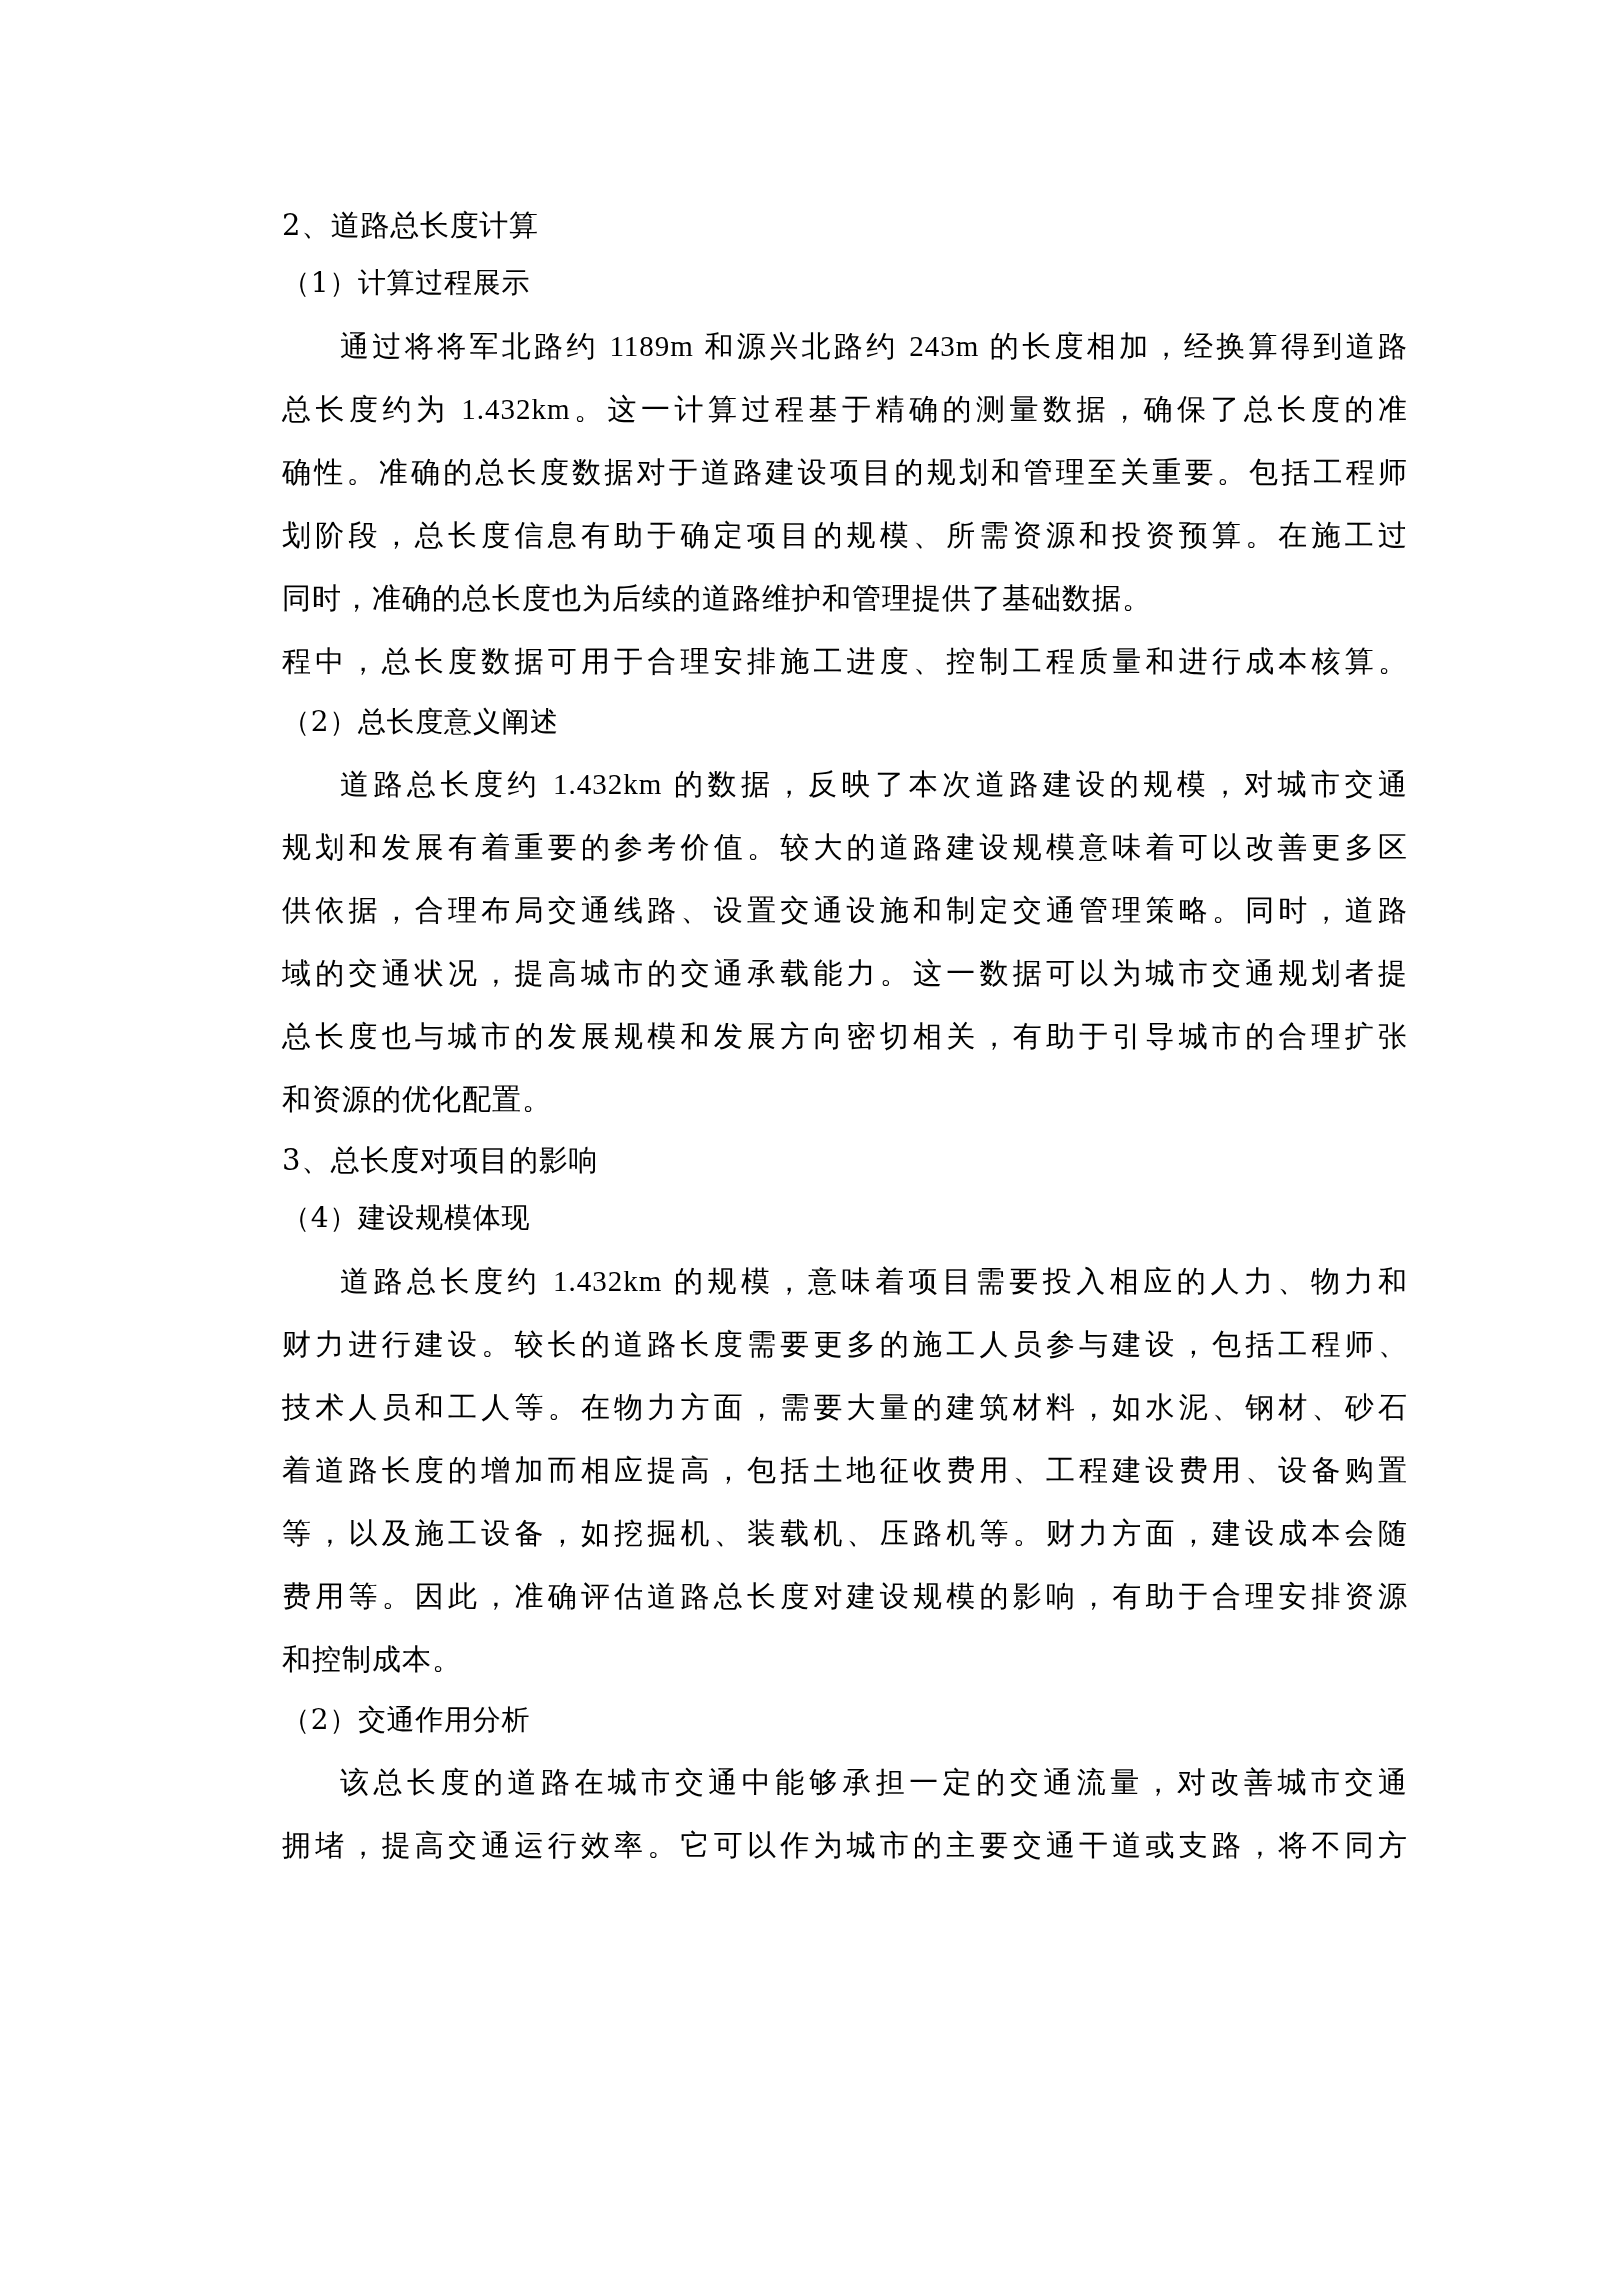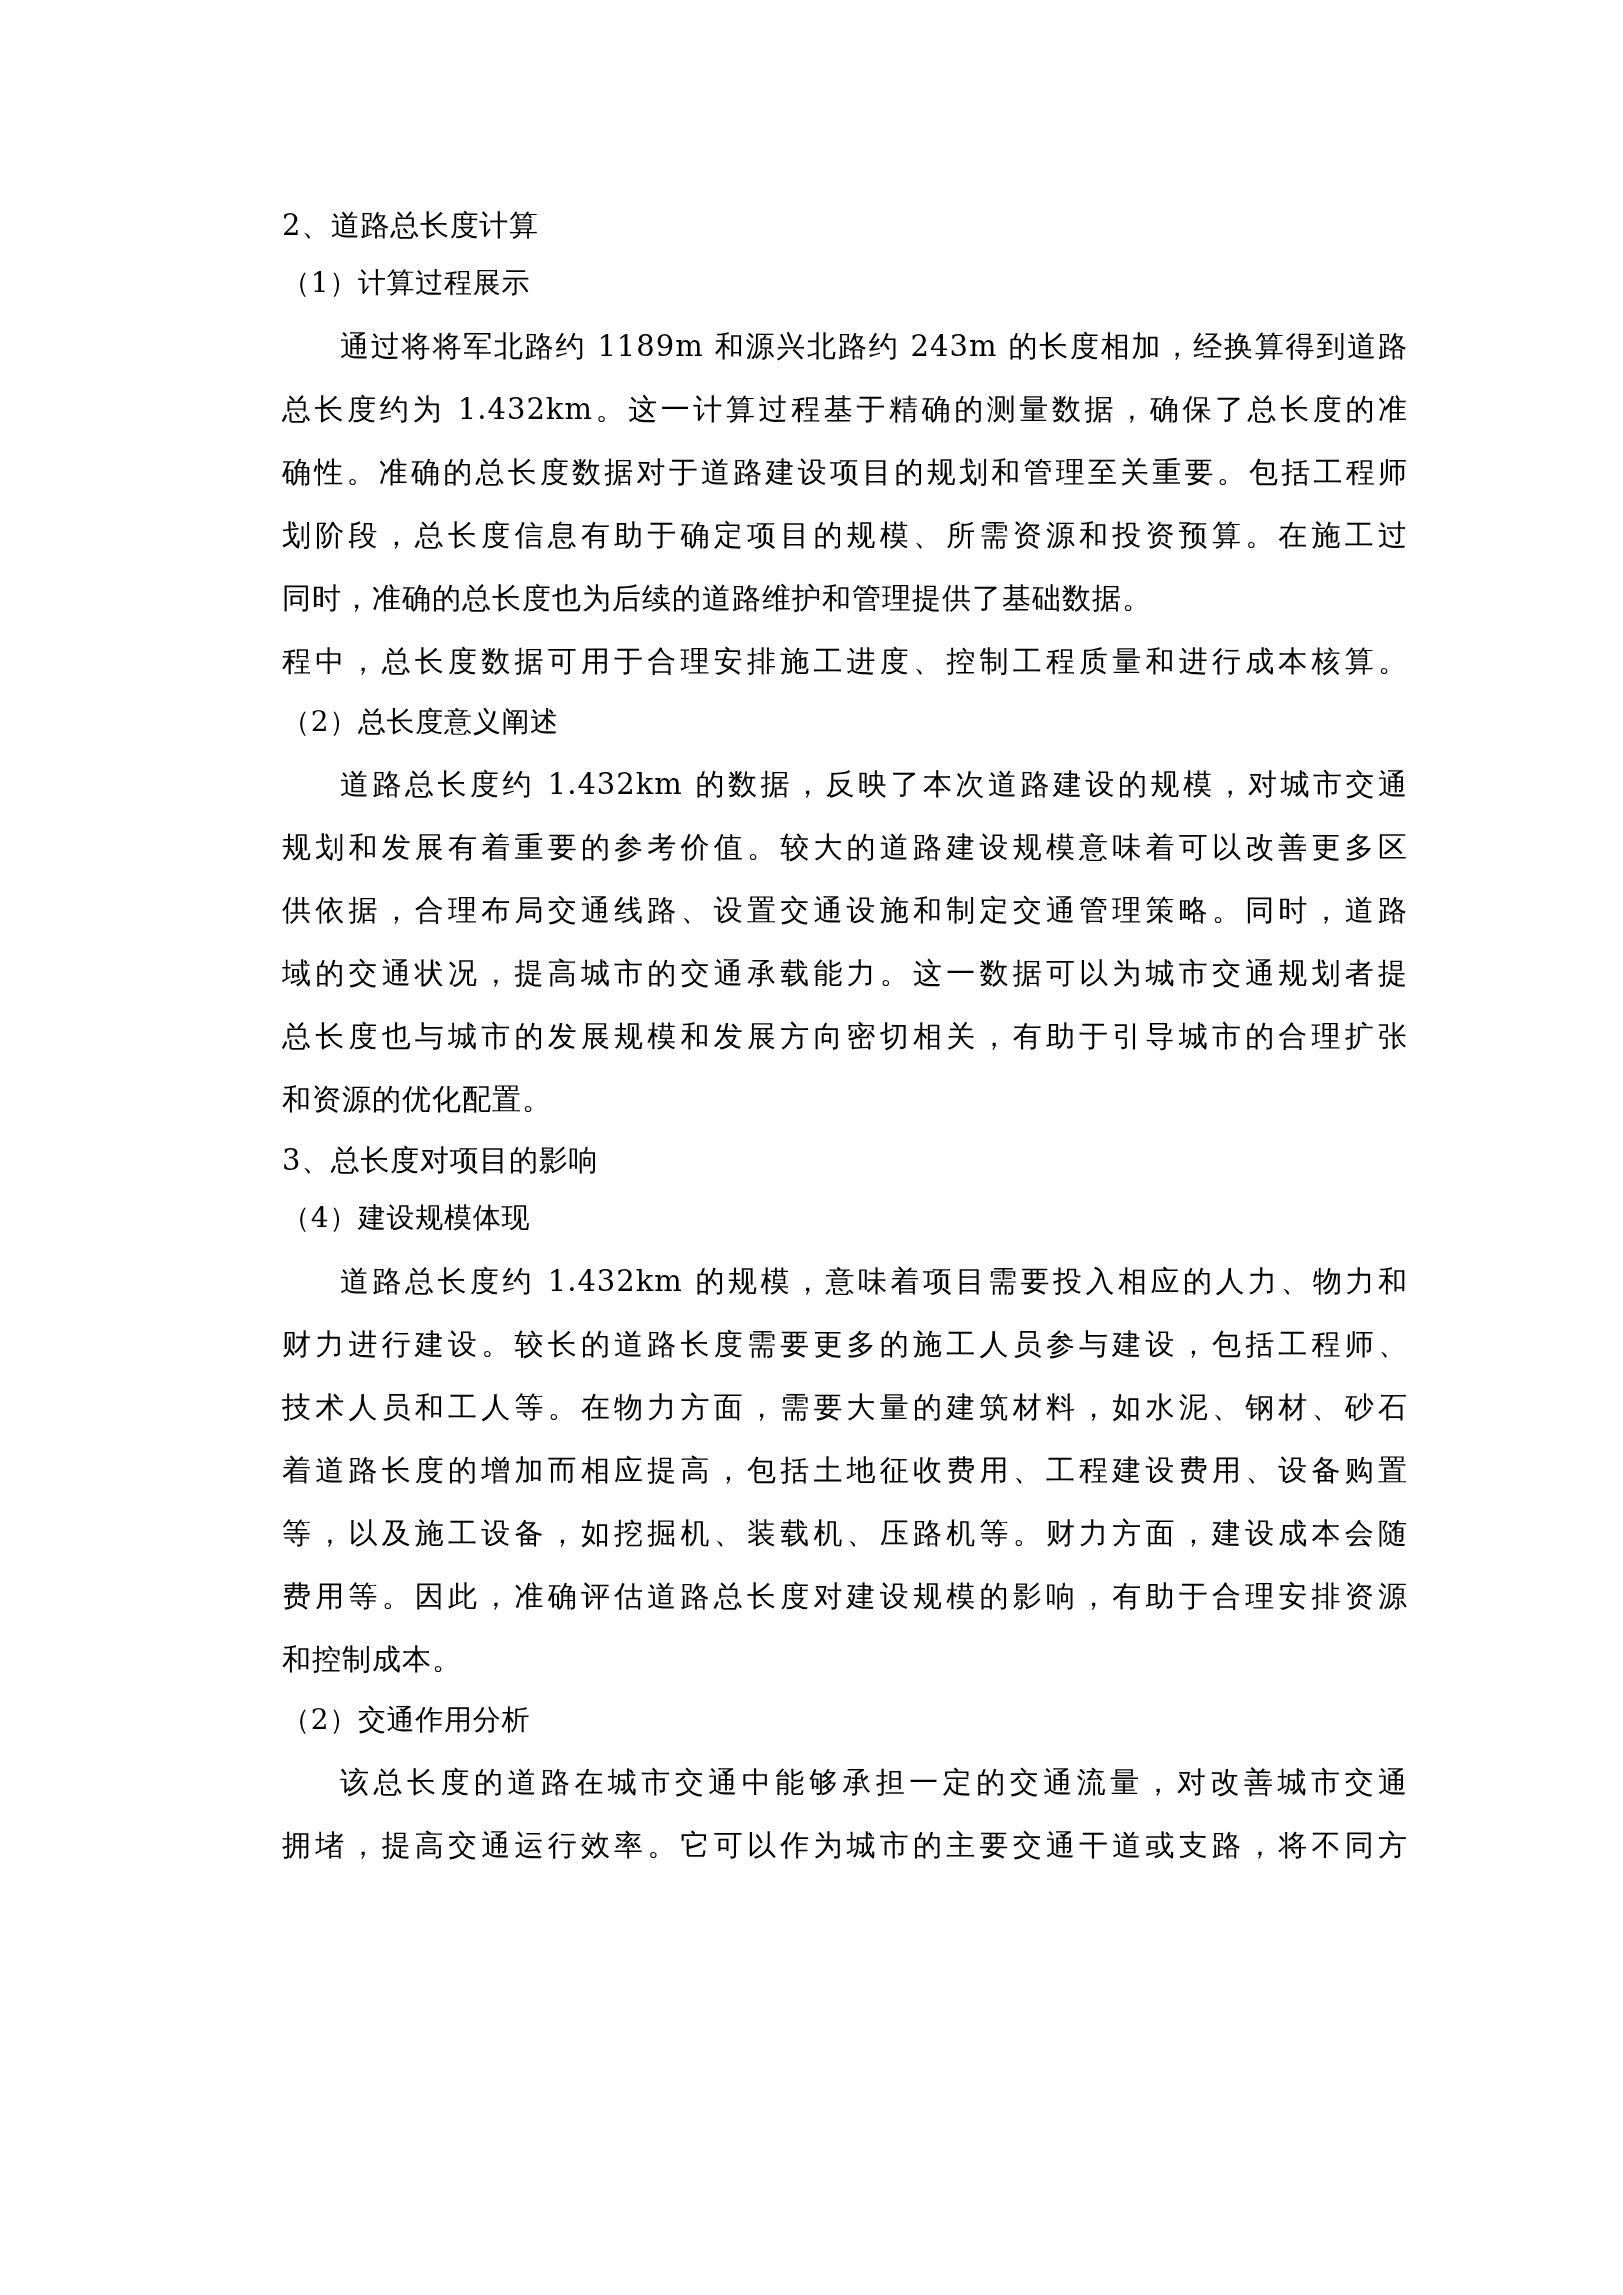--- a/index.html
+++ b/index.html
@@ -37,20 +37,21 @@
     letter-spacing: 0.7px;
   }
   .para {
     font-size: 29px;
     line-height: 63px;
     text-indent: 58px;
     text-align: justify;
     letter-spacing: 1px;
     margin: 0;
     padding-top: 2.6px;
+    font-family: Liberation Serif, serif;
   }
   .para .ln {
     display: block;
     white-space: nowrap;
     text-align: justify;
     text-align-last: justify;
     height: 63px;
   }
   .para .ln.first { padding-left: 58px; text-indent: 0; }
   .para .ln.last { text-align-last: left; }

